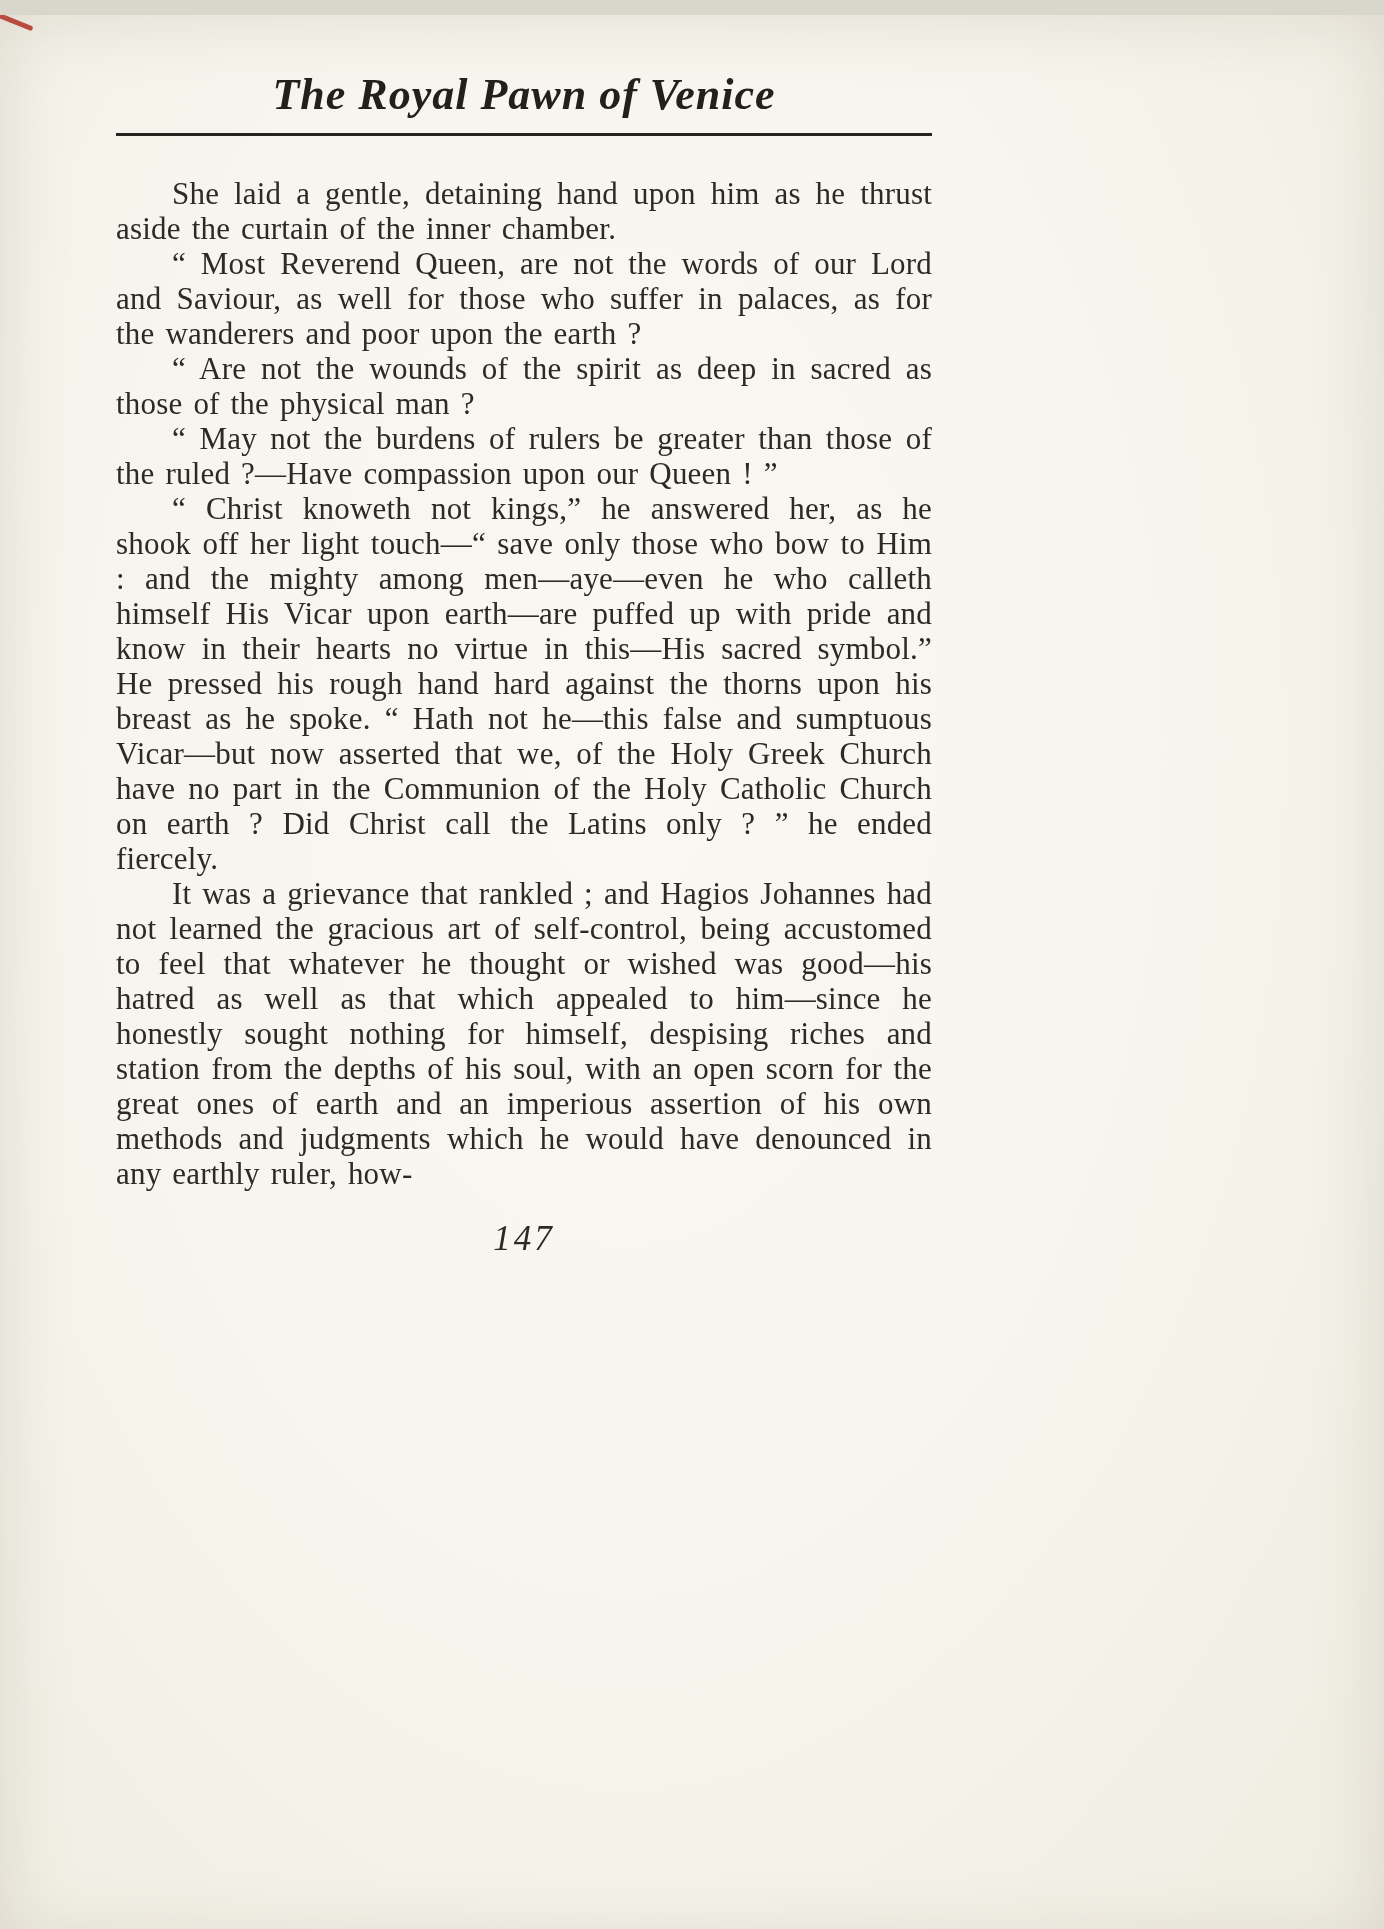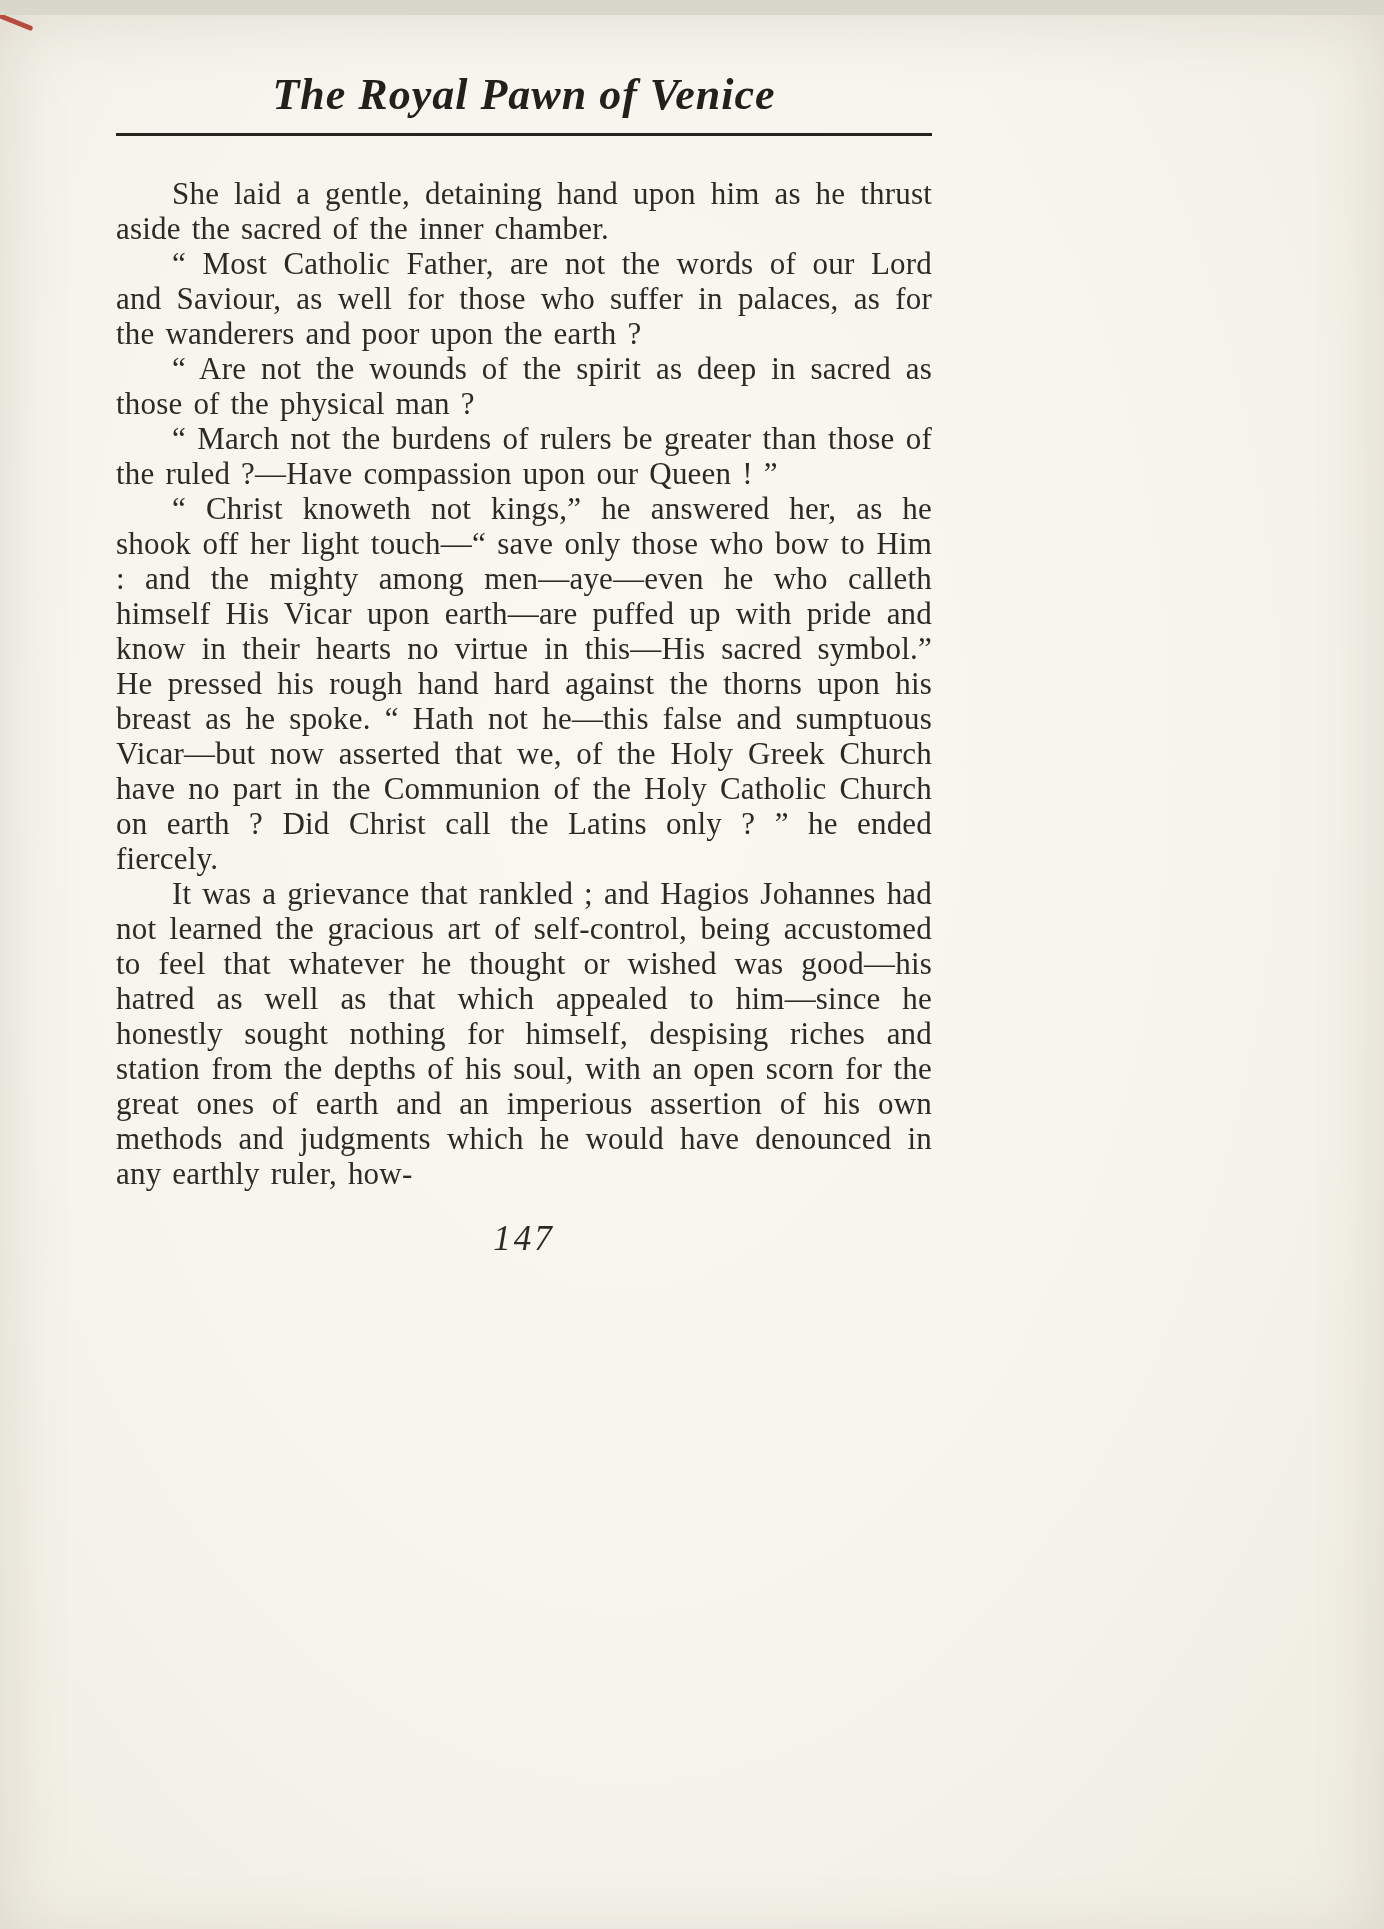--- a/index.html
+++ b/index.html
@@ -81,24 +81,24 @@
   <div class="scan-mark"></div>
 
   <div class="content">
 
     <header>
       <h1 class="running-head">The Royal Pawn of Venice</h1>
       <div class="head-rule"></div>
     </header>
 
     <main class="body-text">
-      <p>She laid a gentle, detaining hand upon him as he thrust aside the sacred of the inner chamber.</p>
-      <p>“ Most Catholic Father, are not the words of our Lord and Saviour, as well for those who suffer in palaces, as for the wanderers and poor upon the earth ?</p>
+      <p>She laid a gentle, detaining hand upon him as he thrust aside the curtain of the inner chamber.</p>
+      <p>“ Most Reverend Queen, are not the words of our Lord and Saviour, as well for those who suffer in palaces, as for the wanderers and poor upon the earth ?</p>
       <p>“ Are not the wounds of the spirit as deep in sacred as those of the physical man ?</p>
-      <p>“ March not the burdens of rulers be greater than those of the ruled ?—Have compassion upon our Queen ! ”</p>
+      <p>“ May not the burdens of rulers be greater than those of the ruled ?—Have compassion upon our Queen ! ”</p>
       <p>“ Christ knoweth not kings,” he answered her, as he shook off her light touch—“ save only those who bow to Him : and the mighty among men—aye—even he who calleth himself His Vicar upon earth—are puffed up with pride and know in their hearts no virtue in this—His sacred symbol.”  He pressed his rough hand hard against the thorns upon his breast as he spoke.  “ Hath not he—this false and sumptuous Vicar—but now asserted that we, of the Holy Greek Church have no part in the Communion of the Holy Catholic Church on earth ?  Did Christ call the Latins only ? ” he ended fiercely.</p>
       <p>It was a grievance that rankled ; and Hagios Johannes had not learned the gracious art of self-control, being accustomed to feel that whatever he thought or wished was good—his hatred as well as that which appealed to him—since he honestly sought nothing for himself, despising riches and station from the depths of his soul, with an open scorn for the great ones of earth and an imperious assertion of his own methods and judgments which he would have denounced in any earthly ruler, how-</p>
     </main>
 
     <footer>
       <div class="page-number">147</div>
     </footer>
 
   </div>
 </div>

